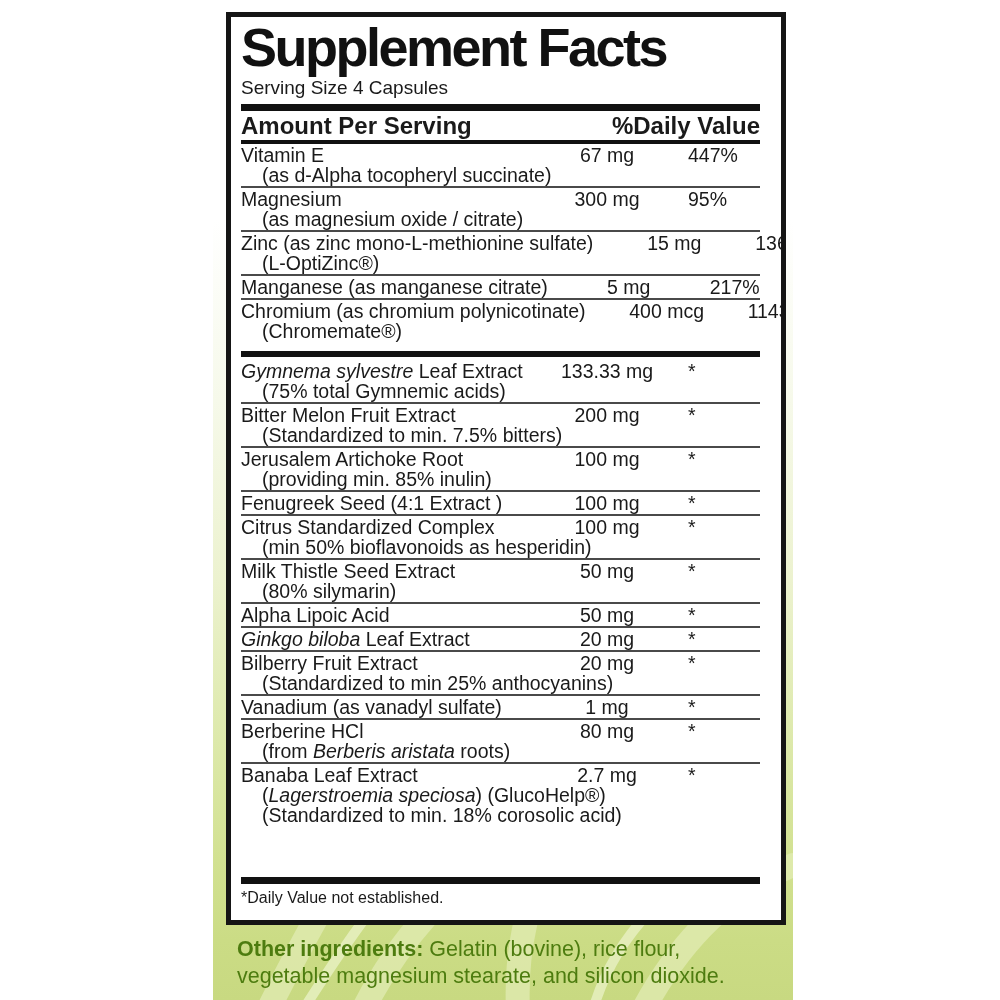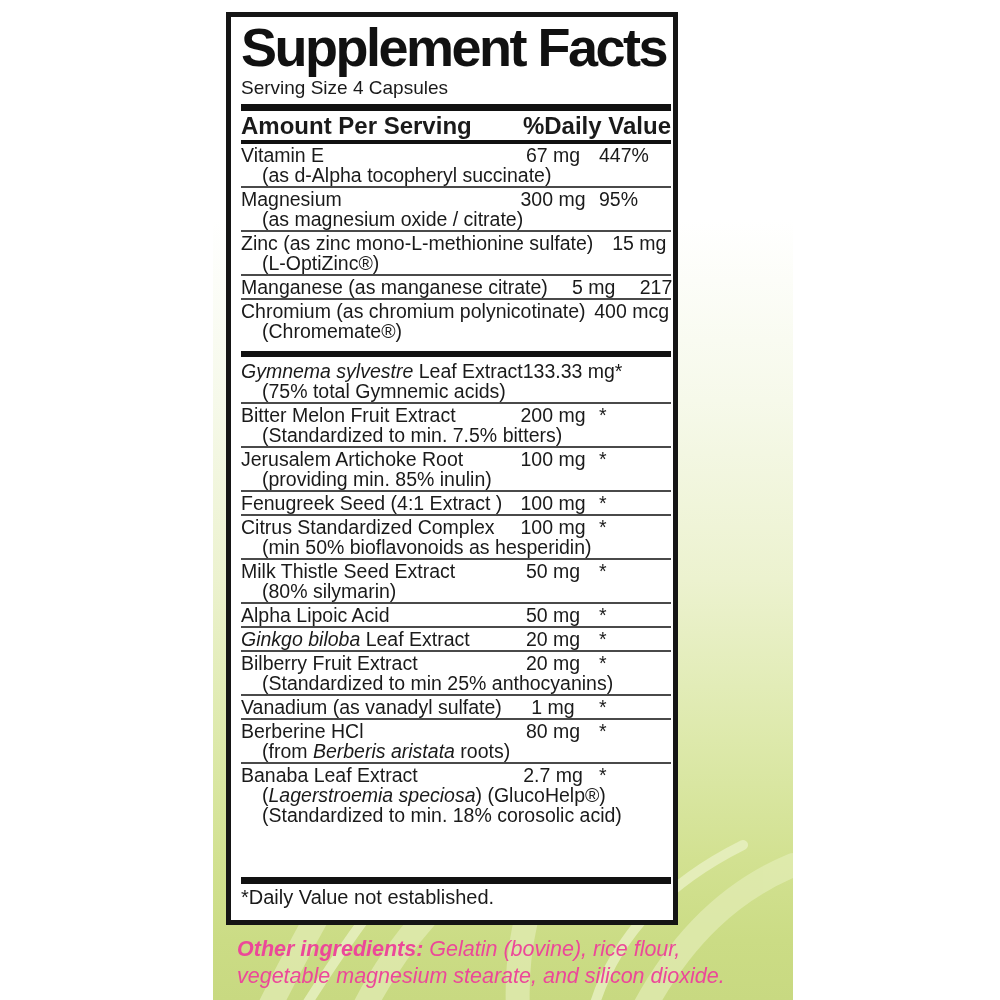--- a/index.html
+++ b/index.html
@@ -7,52 +7,52 @@
     position:relative;width:1000px;height:1000px;background:#ffffff;
     overflow:hidden;font-family:"Liberation Sans",sans-serif;color:#1a1a1a;
   }
   .green-panel{
     position:absolute;left:213px;top:0;width:580px;height:1000px;
     background:linear-gradient(180deg,#ffffff 0%,#ffffff 22%,#f6f9ea 40%,
       #ecf2cf 58%,#dde9ab 74%,#d2e191 86%,#cbdc85 94%,#c8d981 100%);
   }
   .leaf-svg{position:absolute;left:0;bottom:0;}
   .facts-box{
-    position:absolute;left:226px;top:12px;width:452px;height:913px;
+    position:absolute;left:226px;top:12px;width:560px;height:913px;
     box-sizing:border-box;background:#ffffff;border:5px solid #151515;
-    padding:2px 2px 9px 10px;display:flex;flex-direction:column;overflow:hidden;
+    padding:2px 21px 9px 10px;display:flex;flex-direction:column;overflow:hidden;
   }
   .title{
     font-size:54px;font-weight:900;letter-spacing:-2.5px;line-height:56px;
     white-space:nowrap;margin:0 0 1px 0;color:#111;
   }
   .serving{font-size:19px;line-height:24px;}
   .serving.indent{padding-left:5px;}
   .bar{background:#111;flex:none;}
   .bar.thick{height:7px;margin-top:4px;}
   .bar.medium{height:4px;}
   .bar.section{height:6px;margin:9px 0 3px 0;}
   .bar.bottom{height:7px;margin-top:auto;}
   .header-row{
     display:flex;justify-content:space-between;font-weight:bold;
     font-size:24px;line-height:29px;align-items:flex-end;
   }
   #rows{flex:none;}
   .row{padding:1px 0;}
   .row.hairline{border-top:2px solid #4a4a4a;}
-  .main{display:grid;grid-template-columns:1fr 92px 72px;font-size:19.5px;line-height:20px;}
+  .main{display:grid;grid-template-columns:1fr 92px 72px;font-size:19.5px;line-height:20px;gap:35px;}
   .name{white-space:nowrap;}
   .amount{text-align:center;white-space:nowrap;}
   .dv{text-align:left;white-space:nowrap;}
   .sub{font-size:19.5px;line-height:20px;padding-left:21px;}
   .it{font-style:italic;}
-  .footnote{font-size:20px;line-height:27px;}
+  .footnote{font-size:16px;line-height:27px;}
   .other{
     position:absolute;left:237px;top:936px;width:530px;
-    font-size:21.5px;line-height:27px;color:#ec4899;font-style:italic;
+    font-size:21.5px;line-height:27px;color:#4d7c0f;
   }
   .other b{font-weight:bold;}
 </style>
 </head>
 <body>
 
 <div class="page">
 
   <div class="green-panel">
     <svg class="leaf-svg" width="580" height="340" viewBox="0 0 580 340">

